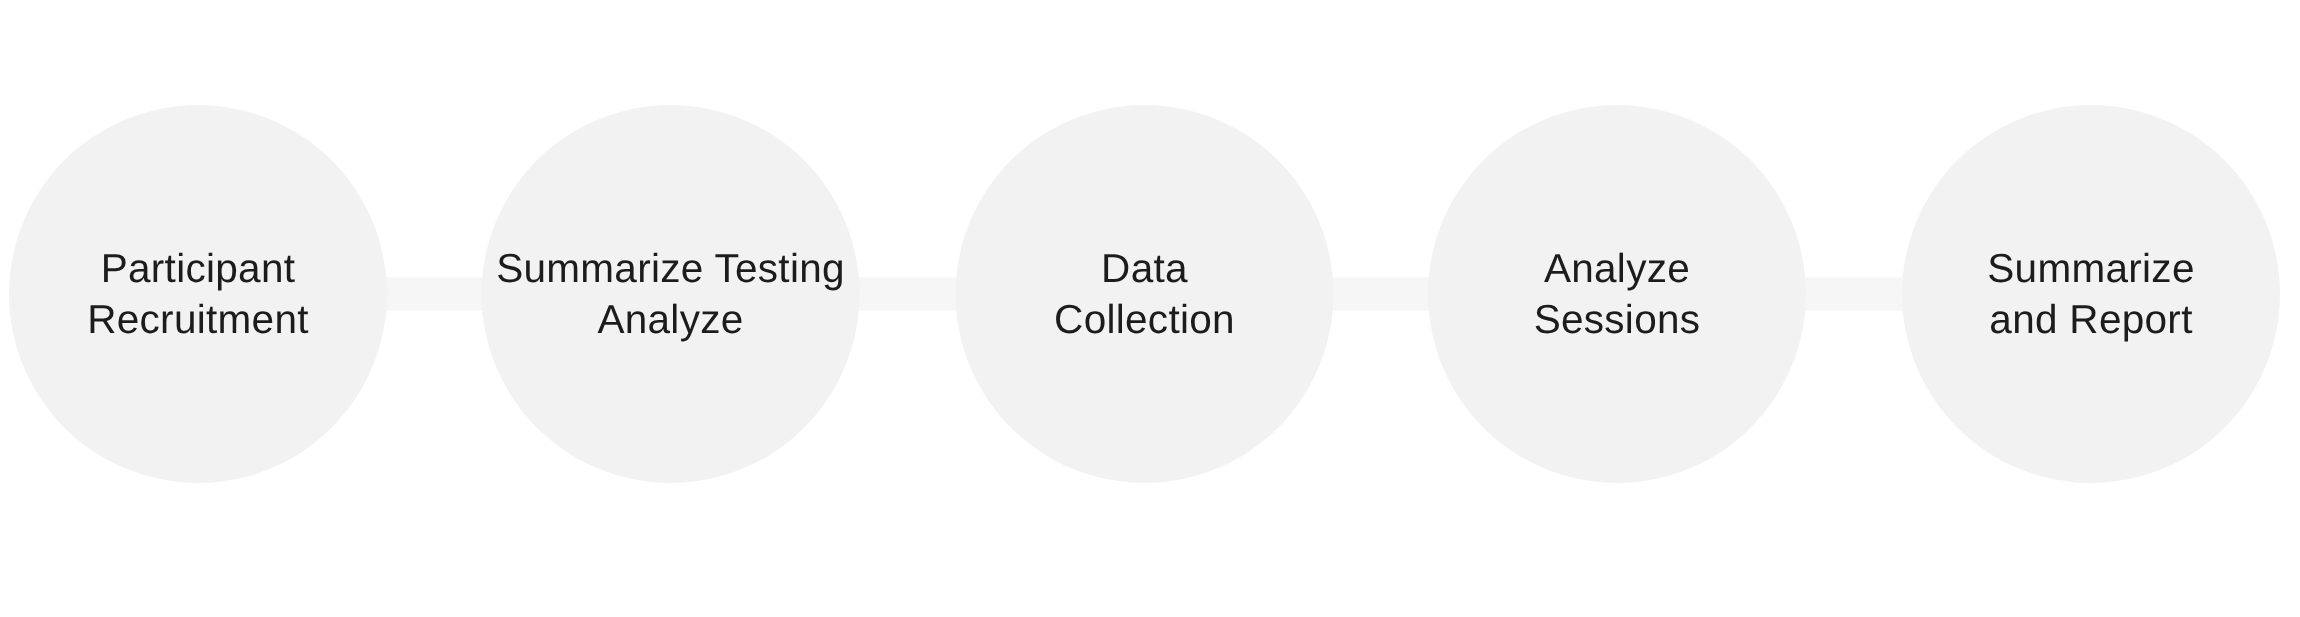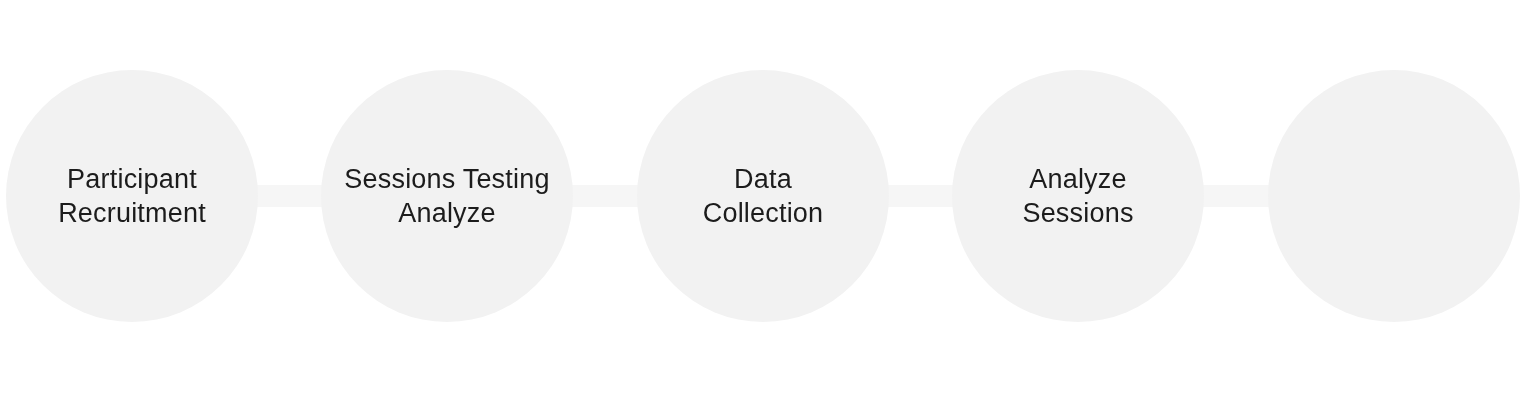--- a/index.html
+++ b/index.html
@@ -66,37 +66,39 @@
 
   <div class="node node-1">
     <div class="node-label">
       <div>Participant</div>
       <div>Recruitment</div>
     </div>
   </div>
 
   <div class="node node-2">
     <div class="node-label">
-      <div>Sessions Testing</div>
+      <div>Summarize Testing</div>
       <div>Analyze</div>
     </div>
   </div>
 
   <div class="node node-3">
     <div class="node-label">
       <div>Data</div>
       <div>Collection</div>
     </div>
   </div>
 
   <div class="node node-4">
     <div class="node-label">
       <div>Analyze</div>
       <div>Sessions</div>
     </div>
   </div>
 
   <div class="node node-5">
     <div class="node-label">
+      <div>Summarize</div>
+      <div>and Report</div>
     </div>
   </div>
 
 </div>
 
 </body></html>

